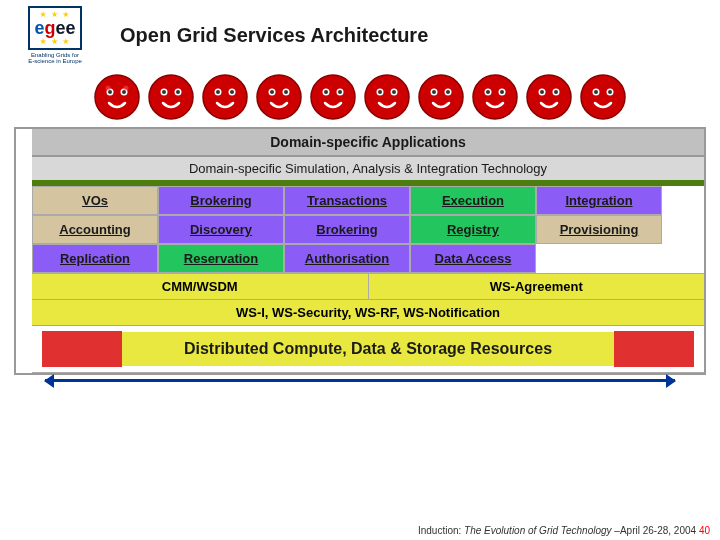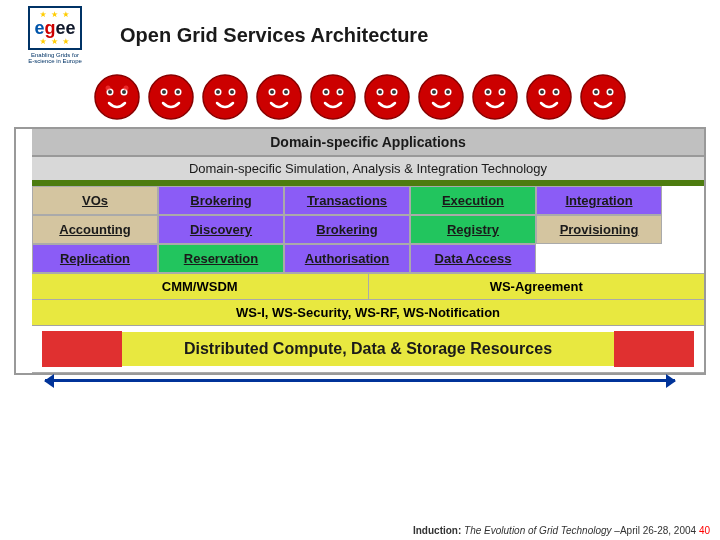--- a/index.html
+++ b/index.html
@@ -207,21 +207,21 @@
 
     
     .footer {
       position: absolute;
       bottom: 4px;
       right: 10px;
       font-size: 10px;
       color: #333;
     }
     .footer span.induction-label {
-      font-weight: bold;
+      font-weight: normal;
     }
     .footer span.italic-text {
       font-style: italic;
     }
     .footer span.page-num {
       color: red;
     }
 
     
     .logo-box {

